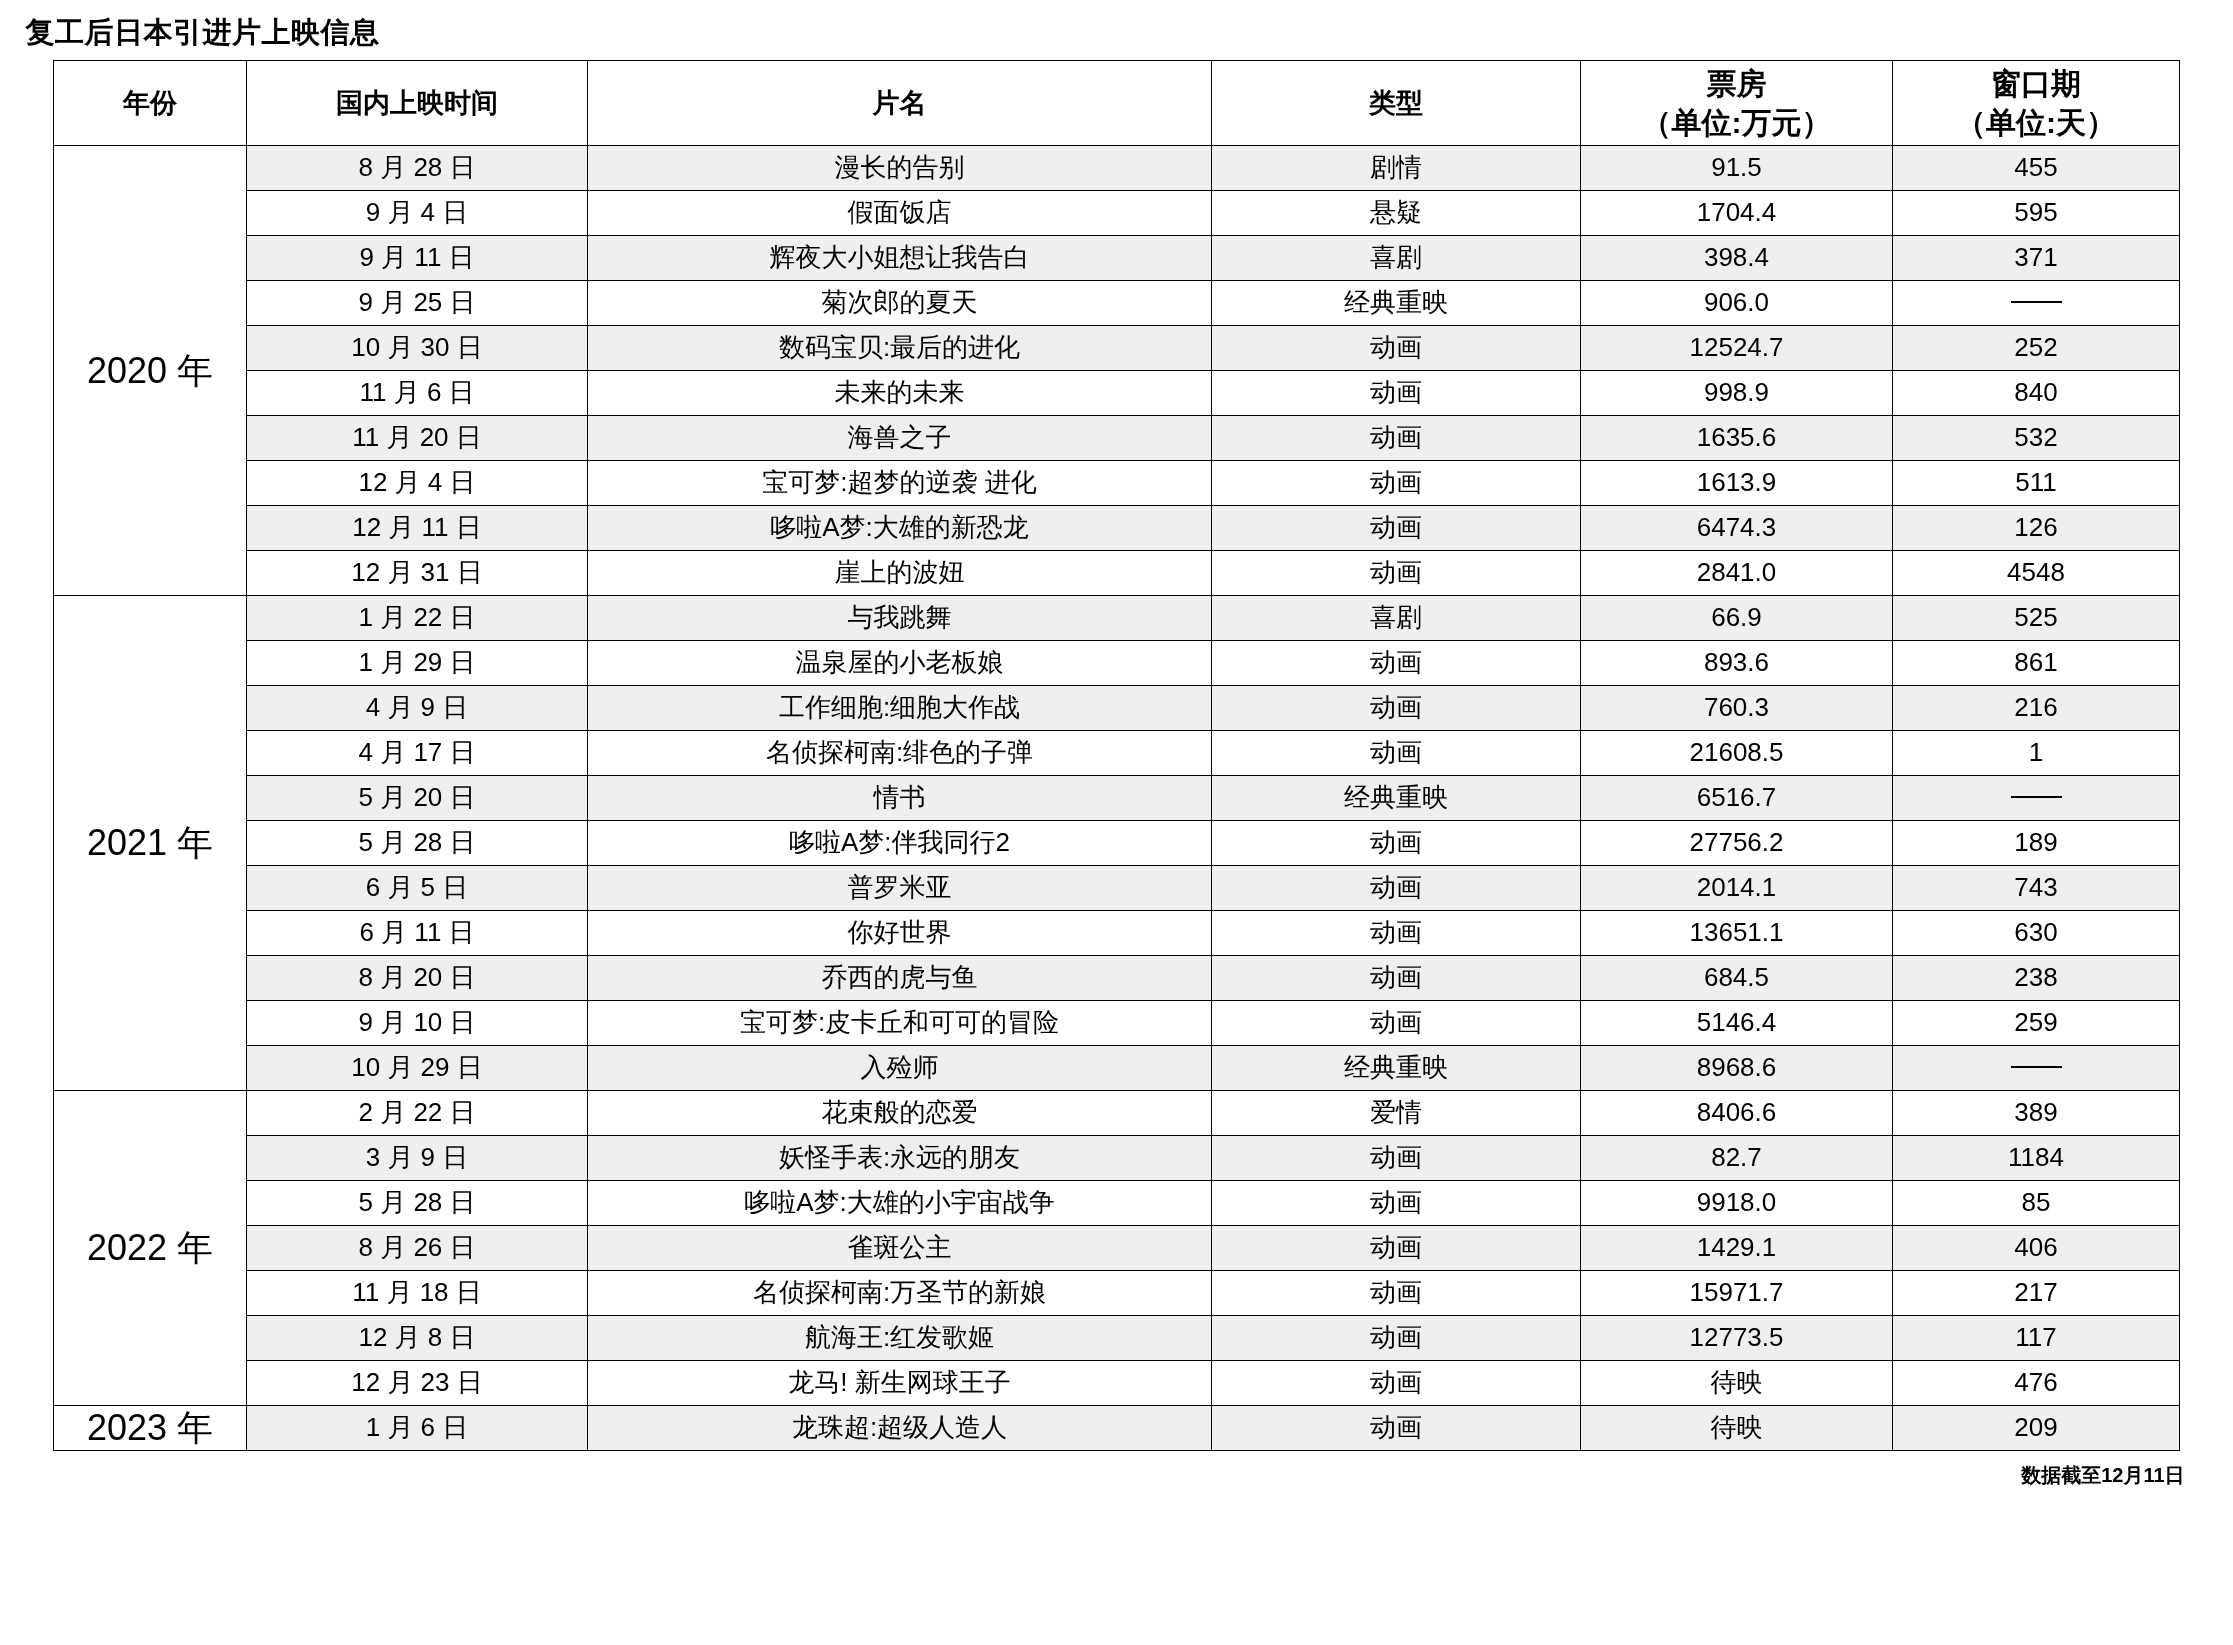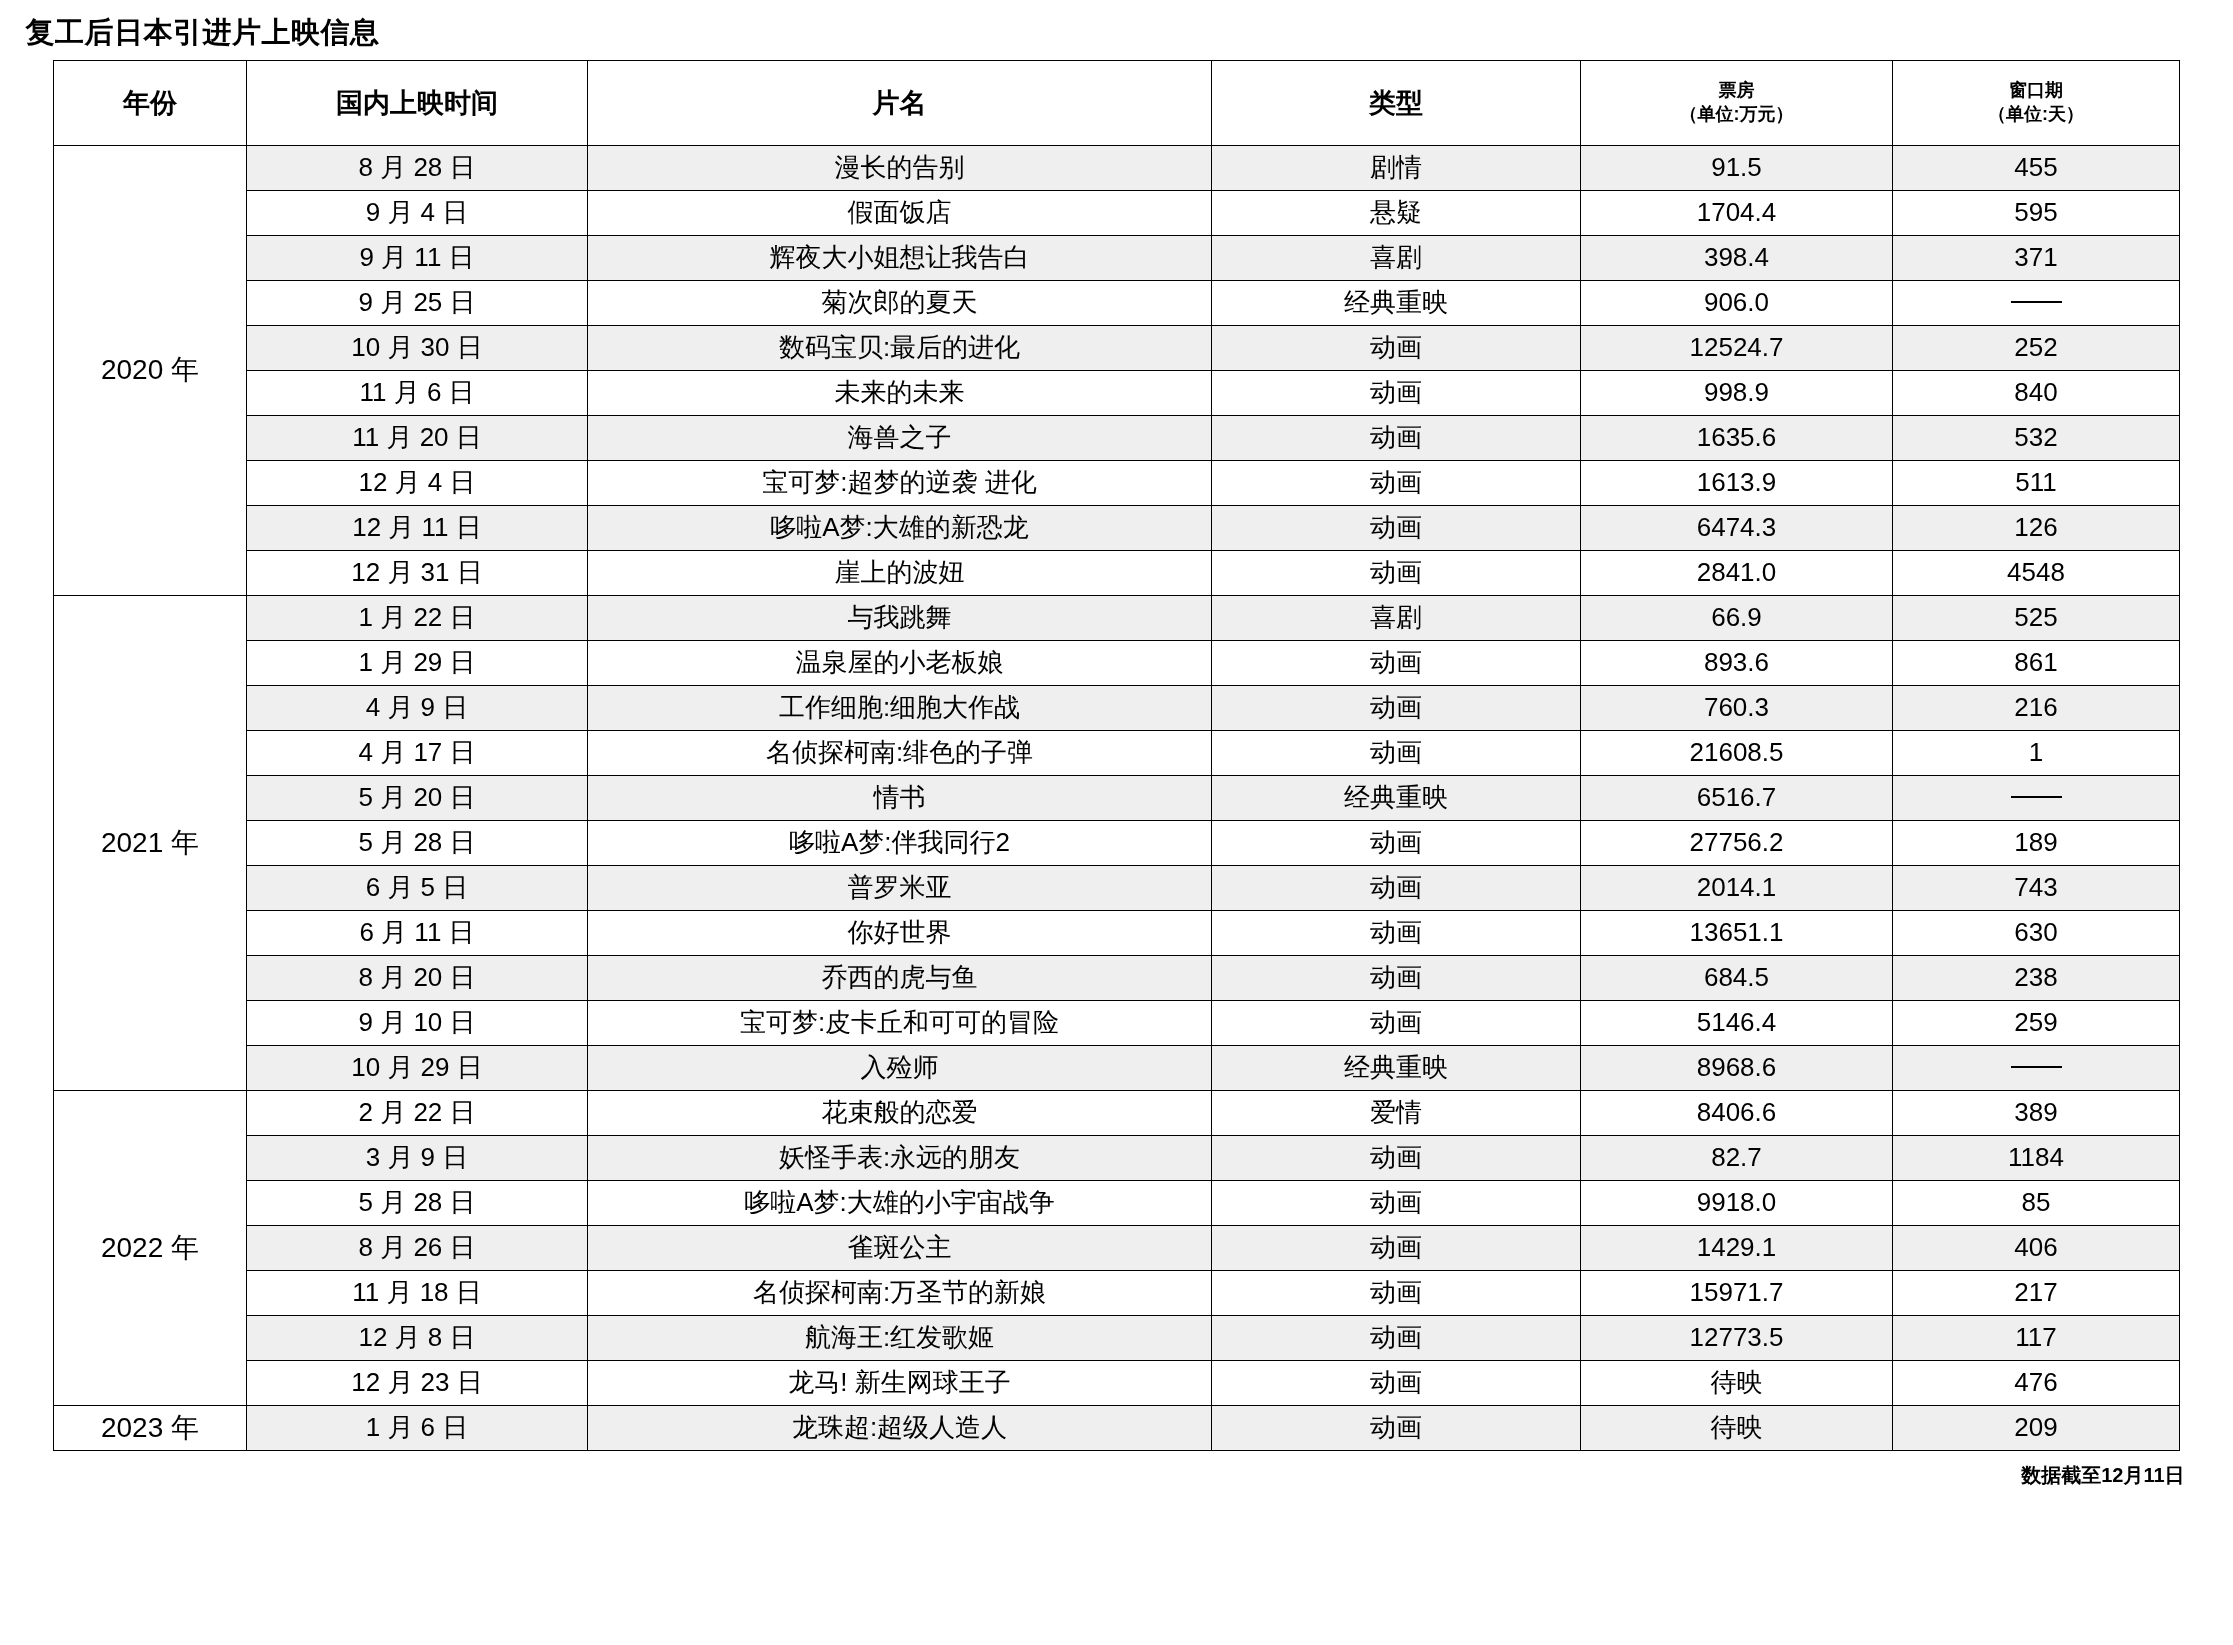--- a/index.html
+++ b/index.html
@@ -52,27 +52,27 @@
     line-height: 1.2;
     font-weight: normal;
   }
   table.info thead th {
     height: 84px;
     font-weight: bold;
     font-size: 27px;
   }
   .hdr2 {
     display: block;
-    font-size: 18px;
+    font-size: 30px;
     font-weight: bold;
     line-height: 1.3;
   }
 
   td.year {
-    font-size: 28px;
+    font-size: 36px;
     font-weight: normal;
   }
   tr.shaded td { background: #efefef; }
   tr.plain td { background: #ffffff; }
 
   td.name { font-size: 26px; }
   td.num  { font-size: 26px; }
   .dash {
     display: inline-block;
     width: 51px;

